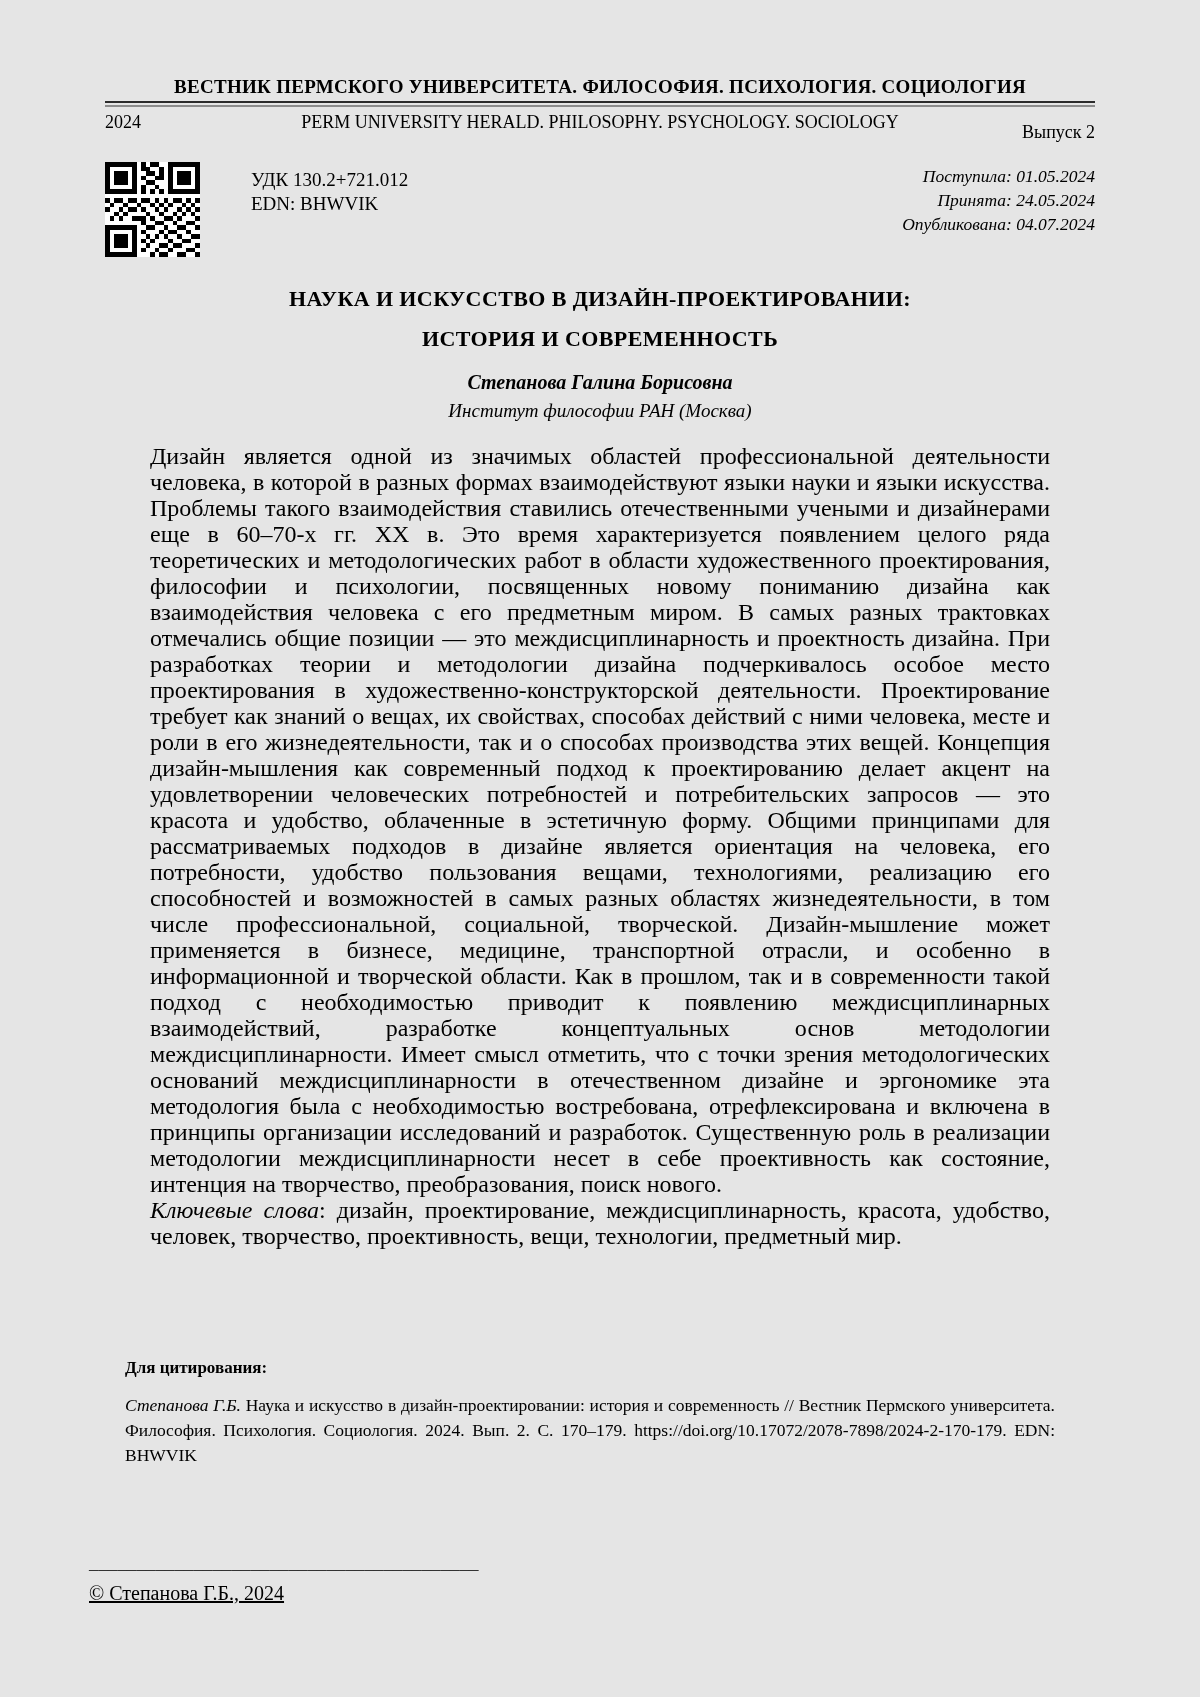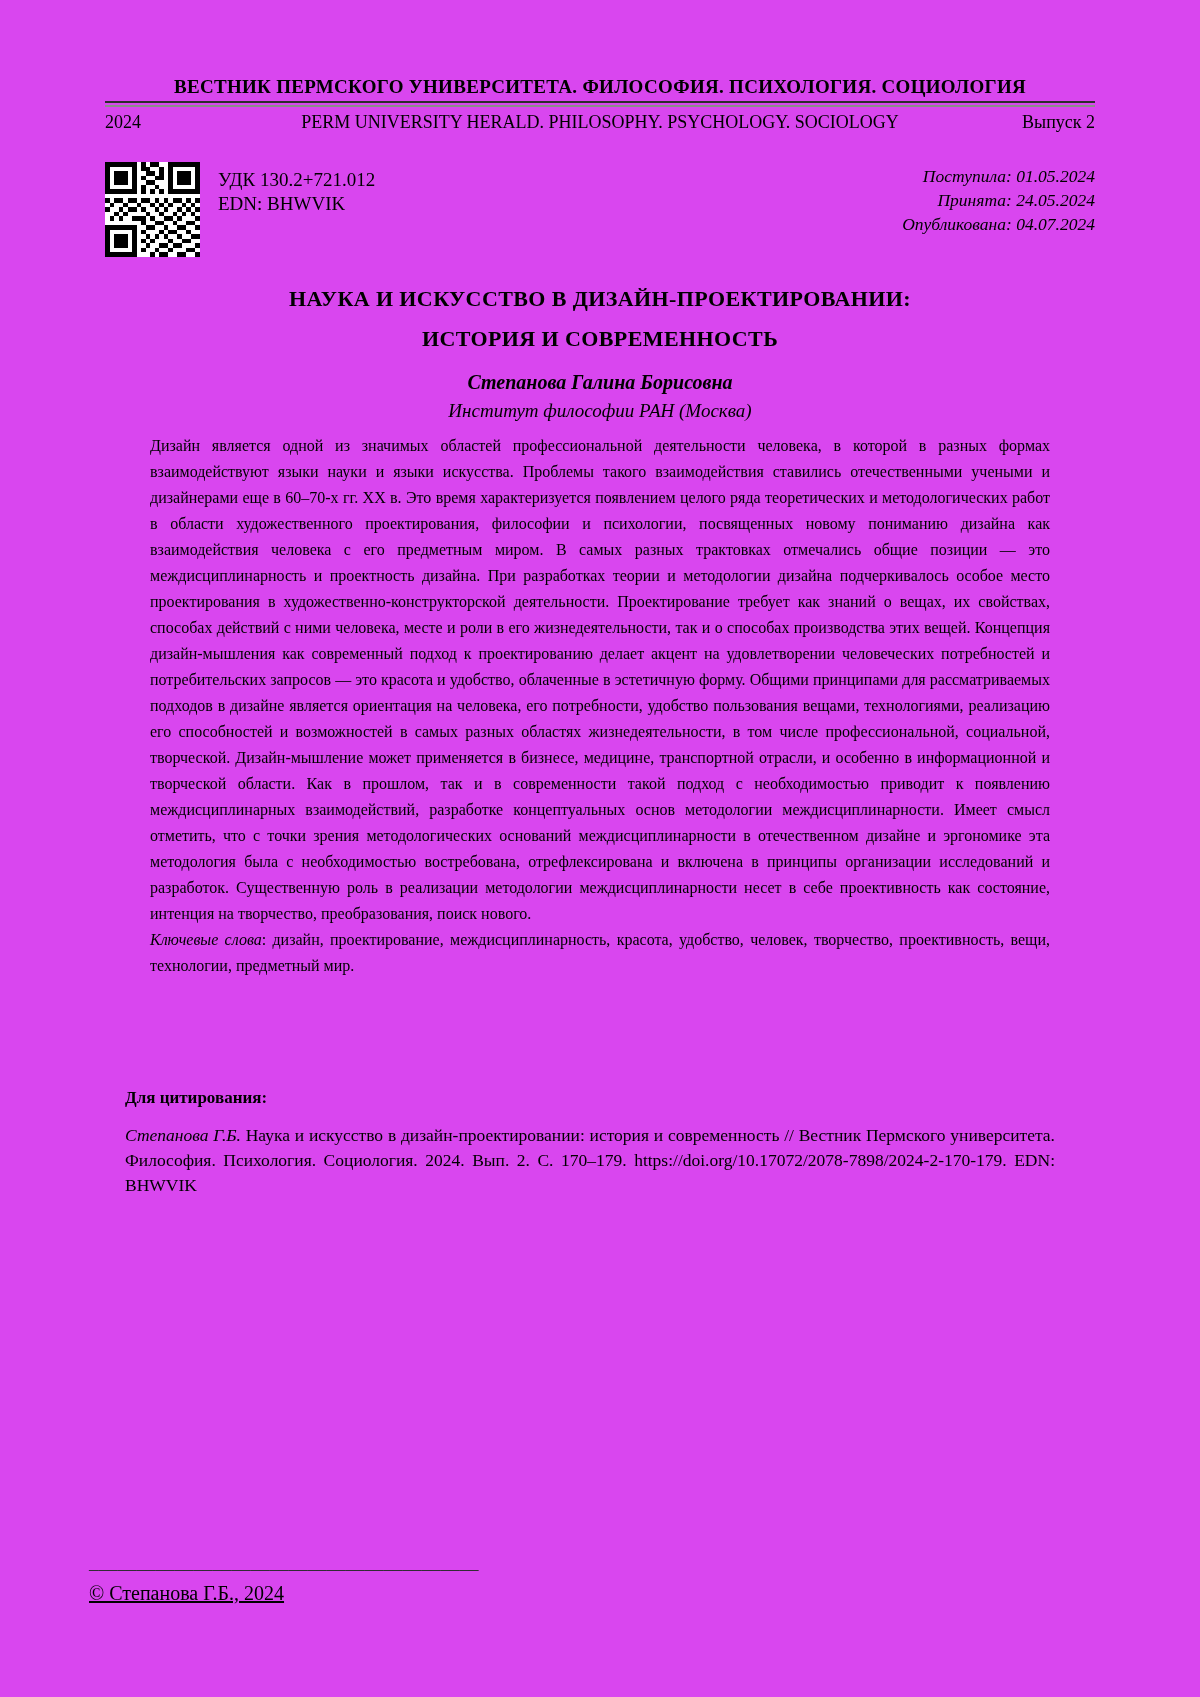--- a/index.html
+++ b/index.html
@@ -1,21 +1,21 @@
 <!DOCTYPE html>
 <html lang="ru"><head>
 <meta charset="utf-8">
 <style>
   html, body { margin: 0; padding: 0; background: #ffffff; }
   .page {
     position: relative;
     width: 1200px;
     height: 1697px;
     margin: 0 auto;
-    background: #d946ef;
+    background: #e5e5e5;
     color: #000000;
     font-family: "Liberation Serif", "DejaVu Serif", serif;
     box-sizing: border-box;
     padding: 76px 105px 0 105px;
     overflow: hidden;
   }
   .jtitle-ru {
     text-align: center;
     font-weight: bold;
     font-size: 19px;
@@ -31,26 +31,27 @@
   }
   .header-row2 {
     position: relative;
     margin-top: 3px;
     height: 24px;
     font-size: 18px;
     line-height: 24px;
   }
   .header-row2 .left  { position: absolute; left: 0;  top: 0; }
   .header-row2 .mid   { display: block; text-align: center; }
-  .header-row2 .right { position: absolute; right: 0; top: 0; }
+  .header-row2 .right { position: absolute; right: 0; top: 10px; }
 
   .meta {
     margin-top: 28px;
     display: flex;
     align-items: flex-start;
+    gap: 33px;
   }
   .qr { width: 95px; height: 95px; flex: 0 0 auto; }
   .meta-left {
     margin-left: 18px;
     padding-top: 6px;
     font-size: 19px;
     line-height: 24px;
   }
   .meta-right {
     margin-left: auto;
@@ -80,22 +81,22 @@
   .affiliation {
     margin-top: 4px;
     text-align: center;
     font-style: italic;
     font-size: 19px;
     line-height: 24px;
   }
 
   .abstract-block {
     width: 900px;
-    margin: 10px auto 0 auto;
-    font-size: 16px;
+    margin: 20px auto 0 auto;
+    font-size: 24px;
     line-height: 26px;
     text-align: justify;
   }
   .abstract-block p { margin: 0; }
   .italic { font-style: italic; }
 
   .citation-section {
     margin-top: 108px;
     margin-left: 20px;
     margin-right: 40px;

